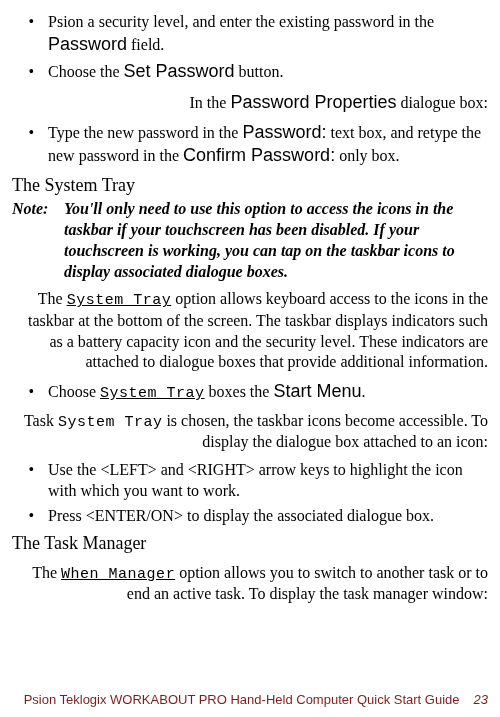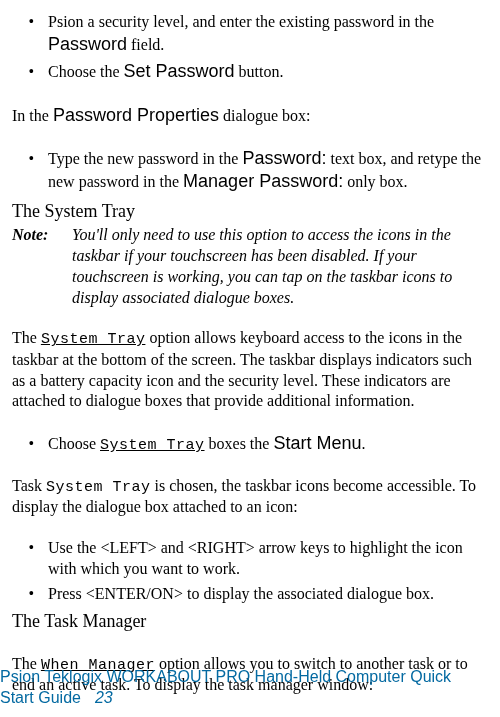--- a/index.html
+++ b/index.html
@@ -33,50 +33,51 @@
     padding-left: 30px;
   }
   li {
     margin-bottom: 4px;
     padding-left: 6px;
   }
   li::marker {
     content: "•  ";
   }
   p {
-    margin: 20px 0;
+    margin: 7px 0;
+    text-align: right;
   }
   h2 {
     font-family: 'Times New Roman', serif;
     font-weight: normal;
     font-size: 18px;
     margin: 6px 0 2px 0;
   }
   .note-block {
     display: flex;
     margin: 2px 0 6px 0;
-    gap: 8px;
   }
   .note-label {
     font-style: italic;
     font-weight: bold;
     width: 52px;
     flex-shrink: 0;
   }
   .note-body {
     font-style: italic;
     flex: 1;
+    font-weight: bold;
   }
   .footer {
     position: absolute;
     bottom: 8px;
     right: 12px;
     font-family: Arial, Helvetica, sans-serif;
-    font-size: 16px;
-    color: #0369a1;
+    font-size: 13px;
+    color: #7f1d1d;
   }
   .footer-page {
     font-style: italic;
     margin-left: 14px;
   }
 </style>
 </head>
 <body>
 
 <ul>
@@ -87,21 +88,21 @@
     <span>Choose the </span><span class="sans">Set Password</span><span> button.</span>
   </li>
 </ul>
 
 <p>
   <span>In the </span><span class="sans">Password Properties</span><span> dialogue box:</span>
 </p>
 
 <ul>
   <li>
-    <span>Type the new password in the </span><span class="sans">Password:</span><span> text box, and retype the new password in the </span><span class="sans">Manager Password:</span><span> only box.</span>
+    <span>Type the new password in the </span><span class="sans">Password:</span><span> text box, and retype the new password in the </span><span class="sans">Confirm Password:</span><span> only box.</span>
   </li>
 </ul>
 
 <h2>The System Tray</h2>
 
 <div class="note-block">
   <div class="note-label">Note:</div>
   <div class="note-body">You'll only need to use this option to access the icons in the taskbar if your touchscreen has been disabled. If your touchscreen is working, you can tap on the taskbar icons to display associated dialogue boxes.</div>
 </div>
 

